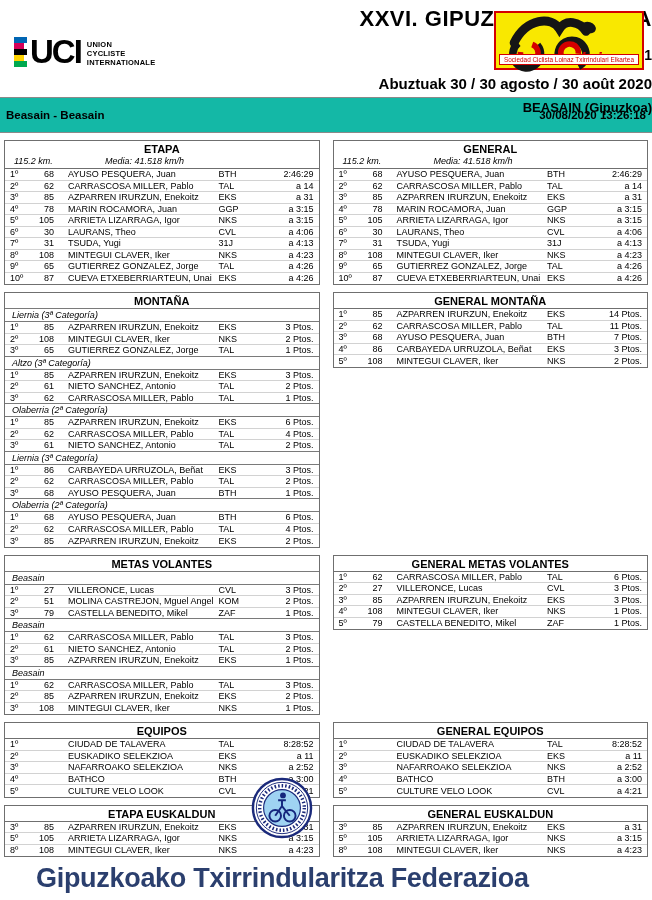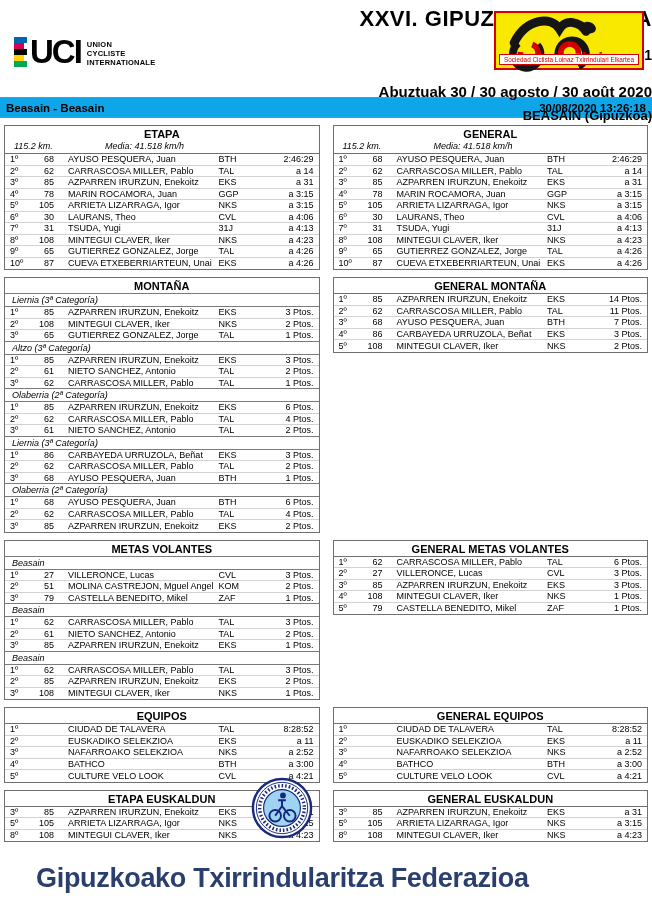--- a/index.html
+++ b/index.html
@@ -5,21 +5,21 @@
   * { margin:0; padding:0; box-sizing:border-box; }
   html,body { background:#fff; }
   body { font-family:"Liberation Sans", sans-serif; color:#000; }
   .page { position:relative; width:652px; height:900px; background:#fff; overflow:hidden; }
 
   
   .header { position:relative; height:97px; }
   .head-center { width:100%; text-align:right; padding-top:6px; }
   .title { font-size:22px; font-weight:bold; letter-spacing:.5px; }
   .cat   { font-size:14px; font-weight:bold; margin-top:15px; }
-  .dates { font-size:15px; font-weight:bold; margin-top:20px; }
+  .dates { font-size:15px; font-weight:bold; margin-top:12px; }
   .loc   { font-size:13px; font-weight:bold; margin-top:8px; }
 
   .uci { position:absolute; left:14px; top:37px; display:flex; align-items:flex-end; }
   .uci-stripes { display:flex; flex-direction:column; width:13px; margin-right:3px; }
   .uci-stripes i { display:block; height:6px; }
   .uci-stripes i:nth-child(1){ background:var(--uci-blue); width:13px; }
   .uci-stripes i:nth-child(2){ background:var(--uci-red); width:10px; }
   .uci-stripes i:nth-child(3){ background:#000; width:13px; }
   .uci-stripes i:nth-child(4){ background:var(--uci-yellow); width:10px; }
   .uci-stripes i:nth-child(5){ background:var(--uci-green); width:13px; }
@@ -29,21 +29,21 @@
   .loinaz { position:absolute; right:8px; top:11px; width:150px; height:59px;
             background:var(--loinaz-yellow); border:2px solid var(--loinaz-red); }
   .loinaz svg { position:absolute; left:2px; top:2px; }
   .loinaz-word { position:absolute; right:10px; top:36px; color:var(--loinaz-red);
                  font-size:17px; font-weight:bold; font-style:italic; letter-spacing:.5px; }
   .loinaz-cap { position:absolute; left:3px; right:3px; bottom:3px; background:#fff;
                 color:var(--loinaz-red); font-size:6.4px; text-align:center; line-height:9px;
                 border:1px solid var(--loinaz-red); white-space:nowrap; overflow:hidden; }
 
   
-  .infobar { height:21px; background:#0ea5e9; border-top:1px solid #8a8a8a; border-bottom:1px solid #8a8a8a;
+  .infobar { height:36px; background:#14b8a6; border-top:1px solid #8a8a8a; border-bottom:1px solid #8a8a8a;
              display:flex; justify-content:space-between; align-items:center; padding:0 6px;
              font-size:11.5px; font-weight:bold; }
 
   
   .content { padding:7px 4px 0 4px; }
   .band { display:flex; gap:13px; margin-bottom:7px; align-items:flex-start; }
   .rtable { flex:1; border:1px solid #6f6f6f; background:#fff; }
   .t-title { text-align:center; font-weight:bold; font-size:11px; padding:2px 0 1px 0; }
   .t-title-b { border-bottom:1px solid #6f6f6f; }
   .t-meta { display:flex; font-style:italic; font-size:9px; padding:0 0 2px 0; border-bottom:1px solid #6f6f6f; }

